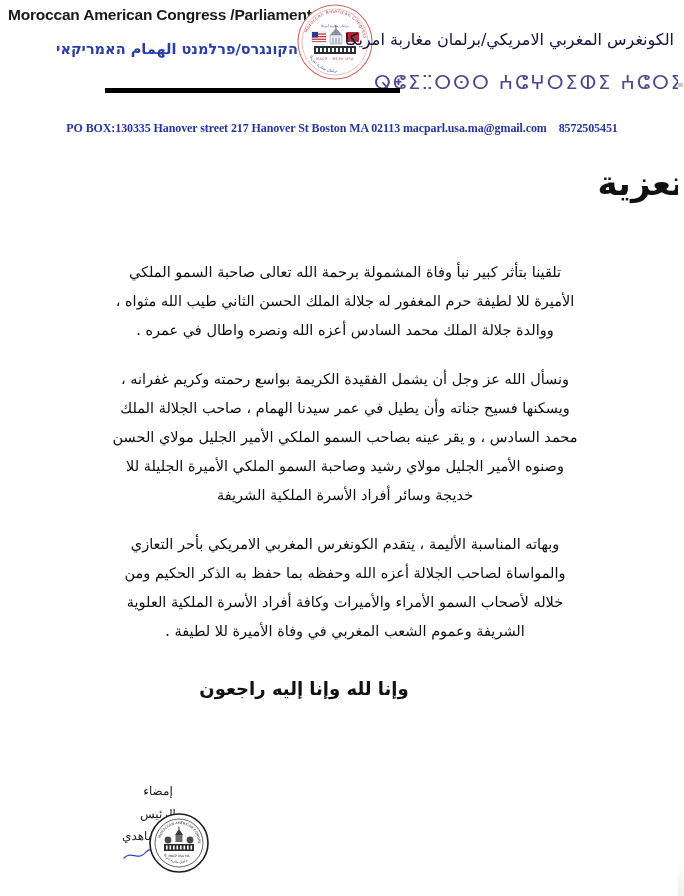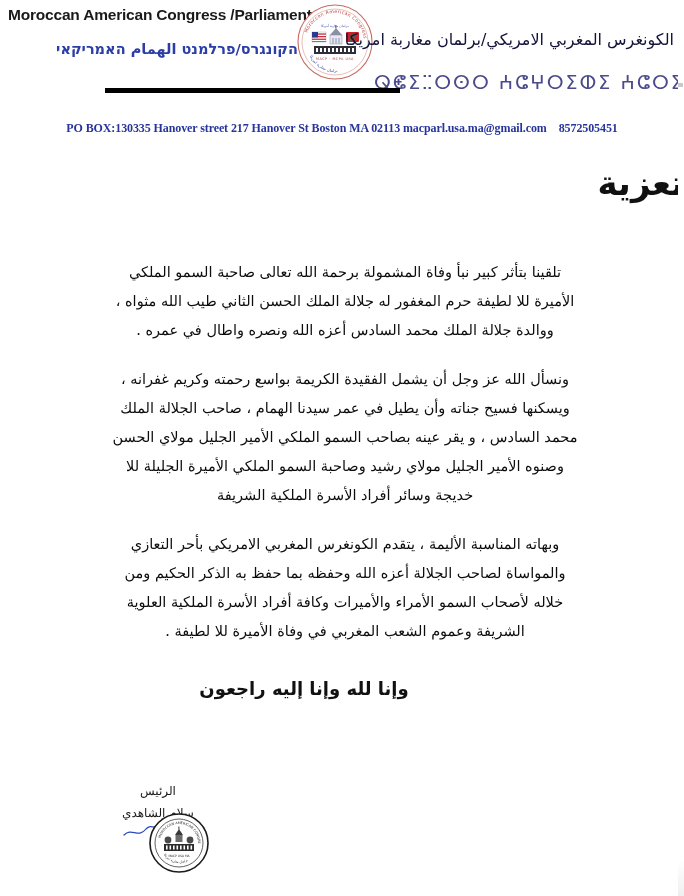--- a/index.html
+++ b/index.html
@@ -306,20 +306,21 @@
 
   <div class="body-block">
     <p class="para">تلقينا بتأثر كبير نبأ وفاة المشمولة برحمة الله تعالى  صاحبة السمو الملكي الأميرة للا لطيفة حرم المغفور له جلالة الملك الحسن الثاني طيب الله مثواه  ،  ووالدة جلالة الملك محمد السادس أعزه الله ونصره واطال في عمره .</p>
     <p class="para">ونسأل الله عز وجل أن يشمل الفقيدة الكريمة بواسع رحمته وكريم غفرانه ، ويسكنها فسيح جناته  وأن يطيل في عمر سيدنا الهمام ، صاحب الجلالة الملك محمد السادس ، و يقر عينه بصاحب السمو الملكي الأمير الجليل مولاي الحسن  وصنوه الأمير الجليل مولاي رشيد وصاحبة السمو الملكي الأميرة الجليلة للا خديجة وسائر أفراد الأسرة الملكية الشريفة</p>
     <p class="para">وبهاته المناسبة الأليمة ، يتقدم الكونغرس المغربي الامريكي بأحر التعازي والمواساة لصاحب الجلالة أعزه الله وحفظه بما حفظ به الذكر الحكيم ومن خلاله لأصحاب السمو الأمراء والأميرات وكافة أفراد الأسرة الملكية العلوية الشريفة وعموم الشعب المغربي في وفاة الأميرة للا لطيفة .</p>
   </div>
 
   <div class="closing">وإنا لله وإنا إليه راجعون</div>
 
   <div class="signature">
+    <div class="sig-line">إمضاء</div>
     <div class="sig-line">الرئيس</div>
     <div class="sig-name-row">
       <span class="sig-name">سلام  الشاهدي</span>
       <svg class="handwriting" viewBox="0 0 58 28" aria-hidden="true">
         <path d="M2 22 C 10 14, 16 26, 24 16 C 30 9, 36 20, 44 11" fill="none" stroke="#2b47c0" stroke-width="1.2" stroke-linecap="round"></path>
         <path d="M40 6 C 44 10, 47 4, 50 9" fill="none" stroke="#2b47c0" stroke-width="1" stroke-linecap="round"></path>
       </svg>
     </div>
   </div>
 

